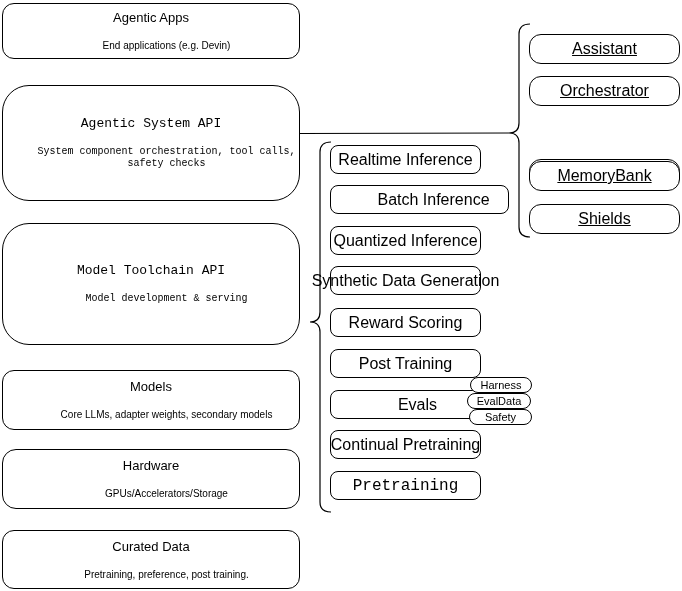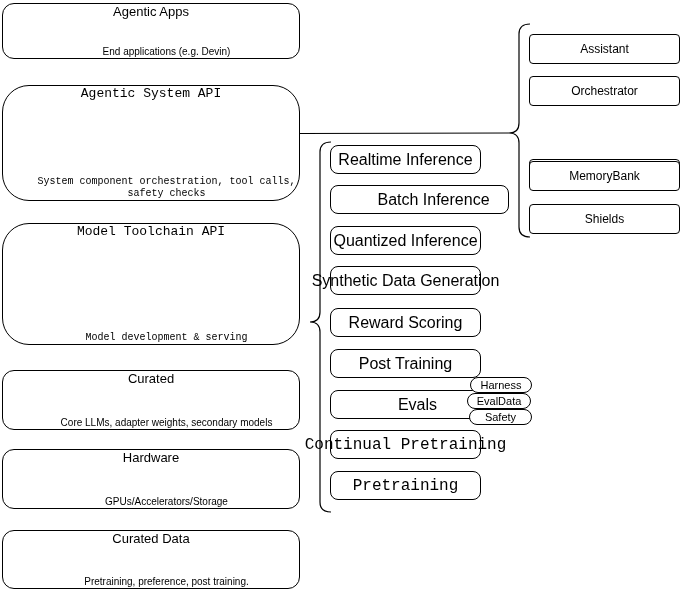--- a/index.html
+++ b/index.html
@@ -12,44 +12,44 @@
     overflow:hidden;
   }
   .overlay{position:absolute;left:0;top:0;z-index:0;}
   .overlay path{fill:none;stroke:var(--stroke,#000);stroke-width:1.2;}
 
   
   .lbox{
     position:absolute;left:2px;width:296px;
     border:1px solid var(--stroke,#000);
     background:#fff;
-    display:flex;flex-direction:column;align-items:center;justify-content:space-between;
+    display:flex;flex-direction:column;align-items:center;justify-content:center;
     gap:15px;z-index:1;text-align:center;
   }
   .r12{border-radius:12px;}
   .r27{border-radius:27px;font-family:Liberation Mono, monospace;}
   .lt{font-size:13px;line-height:15px;}
   .ls{font-size:10px;line-height:12px;margin-left:31px;}
 
   
   .mbox{
     position:absolute;left:330px;width:149px;height:27px;
     border:1px solid var(--stroke,#000);border-radius:8px;
     background:#fff;
     display:flex;align-items:center;justify-content:center;
     font-size:16px;white-space:nowrap;z-index:1;
   }
 
   
   .rbox{
     position:absolute;left:529px;width:149px;height:28px;
-    border:1px solid var(--stroke,#000);border-radius:4px;
+    border:1px solid var(--stroke,#000);border-radius:12px;
     background:#fff;
     display:flex;align-items:center;justify-content:center;
-    font-size:12px;white-space:nowrap;z-index:1;
+    font-size:16px;white-space:nowrap;z-index:1;text-decoration:underline;
   }
 
   
   .pill{
     position:absolute;height:14px;
     border:1px solid var(--stroke,#000);border-radius:8px;
     background:#fff;
     display:flex;align-items:center;justify-content:center;
     font-size:11px;line-height:11px;white-space:nowrap;z-index:3;
   }
@@ -74,25 +74,25 @@
     <div class="lt">Agentic System API</div>
     <div class="ls">System component orchestration, tool calls, safety checks</div>
   </div>
 
   <div class="lbox r27" style="top:223px;height:120px;">
     <div class="lt">Model Toolchain API</div>
     <div class="ls">Model development &amp; serving</div>
   </div>
 
   <div class="lbox r12" style="top:370px;height:58px;">
-    <div class="lt">Curated</div>
+    <div class="lt">Models</div>
     <div class="ls">Core LLMs, adapter weights, secondary models</div>
   </div>
 
-  <div class="lbox r12" style="top:449px;height:58px;">
+  <div class="lbox r12" style="top:449px;height:58px;border-radius:14px;">
     <div class="lt">Hardware</div>
     <div class="ls">GPUs/Accelerators/Storage</div>
   </div>
 
   <div class="lbox r12" style="top:530px;height:57px;">
     <div class="lt">Curated Data</div>
     <div class="ls">Pretraining, preference, post training.</div>
   </div>
 
   <div class="mbox" style="top:145px;">
@@ -109,21 +109,21 @@
   </div>
   <div class="mbox" style="top:308px;">
     <span>Reward Scoring</span>
   </div>
   <div class="mbox" style="top:349px;">
     <span>Post Training</span>
   </div>
   <div class="mbox" style="top:390px;padding-left:12px;">
     <span>Evals</span>
   </div>
-  <div class="mbox" style="top:430px;font-family:Liberation Mono, monospace;">
+  <div class="mbox" style="top:430px;">
     <span>Continual Pretraining</span>
   </div>
   <div class="mbox" style="top:471px;font-family:Liberation Mono, monospace;">
     <span>Pretraining</span>
   </div>
 
   <div class="pill" style="left:470px;top:377px;width:60px;">
     <span>Harness</span>
   </div>
   <div class="pill" style="left:467px;top:393px;width:62px;">

